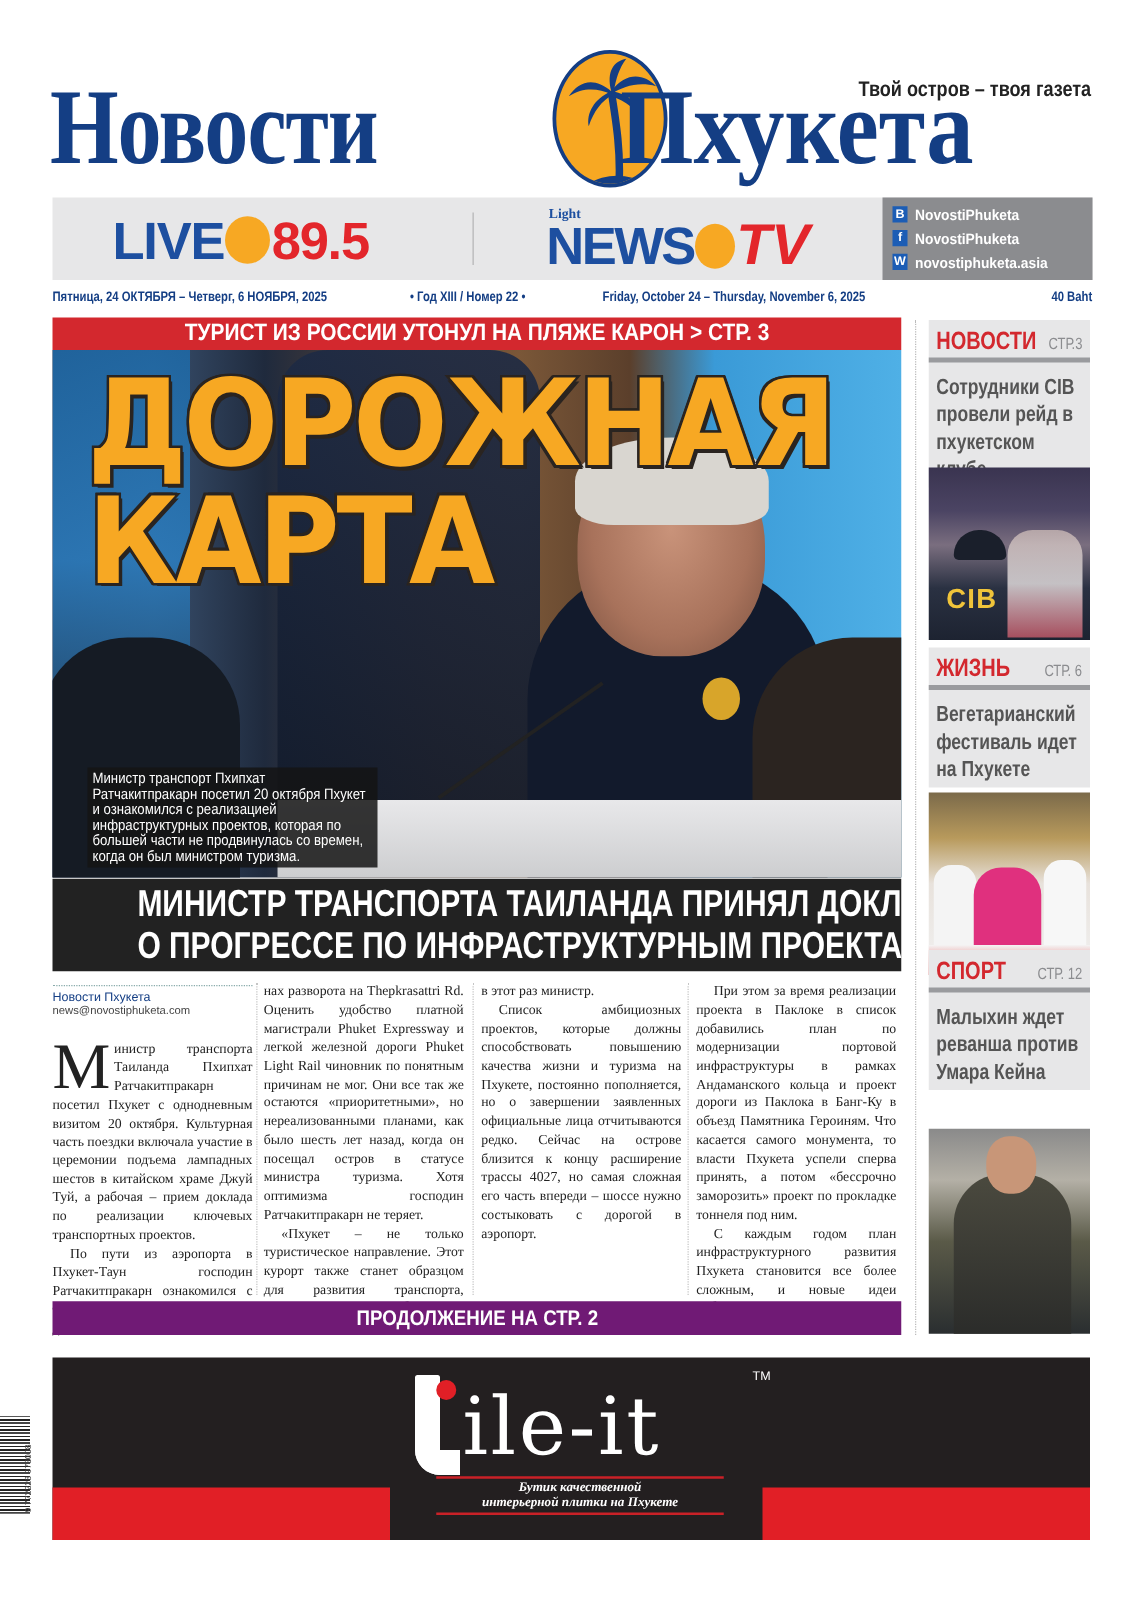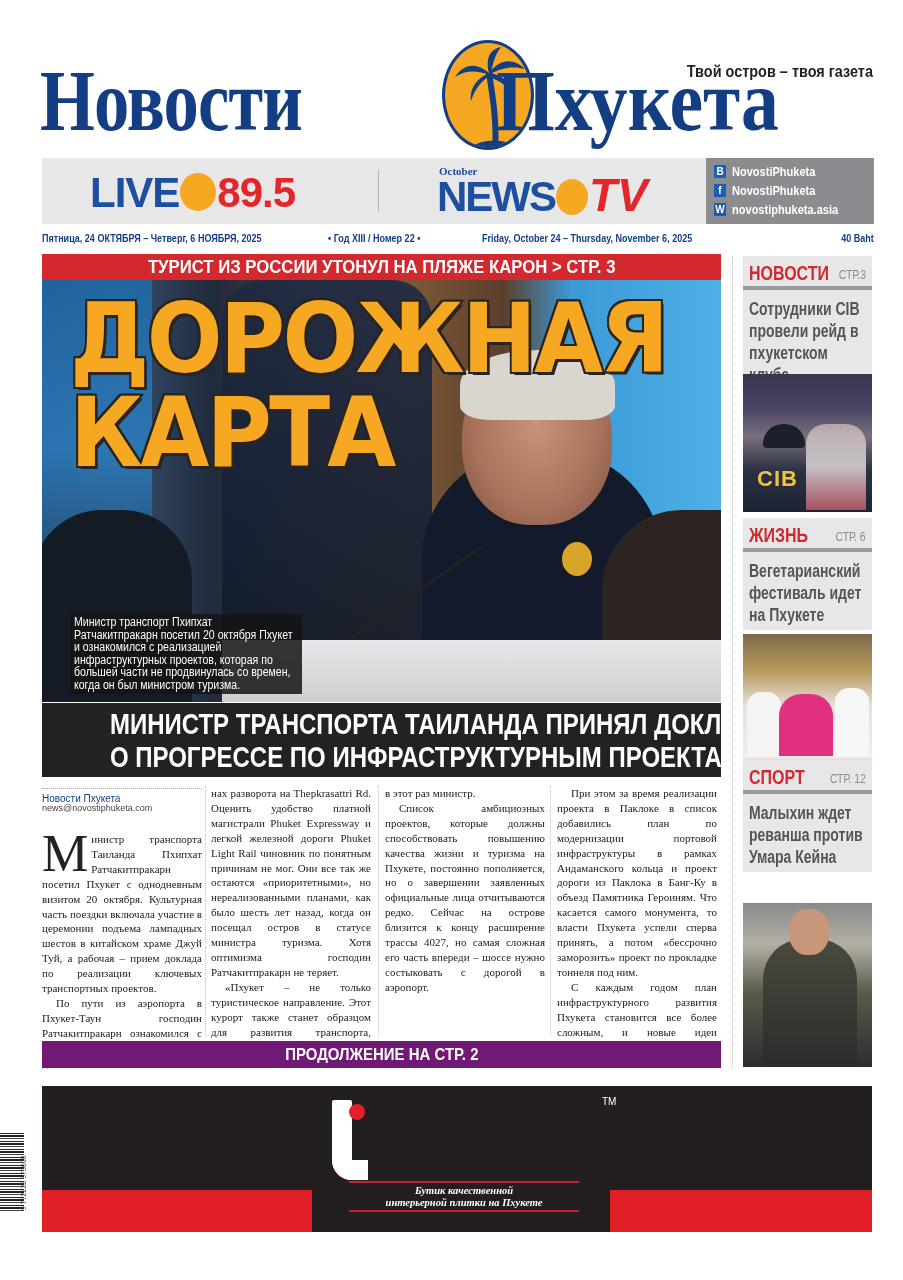--- a/index.html
+++ b/index.html
@@ -146,21 +146,21 @@
   <div class="mast-right">Пхукета</div>
   <div class="mast-tagline">Твой остров – твоя газета</div>
 </div>
 
 <div class="brand-strip">
   <div class="live-logo">
     <span>LIVE</span><span class="sun"></span><span class="freq">89.5</span>
   </div>
   <div class="strip-divider"></div>
   <div class="news-logo">
-    <span class="phuket">October</span>
+    <span class="phuket">Light</span>
     <span class="news">NEWS</span><span class="sun"></span><span class="tv">TV</span>
   </div>
   <div class="social-box">
     <div class="social-row">
       <span class="social-icon">B</span>
       <span class="social-text">NovostiPhuketa</span>
     </div>
     <div class="social-row">
       <span class="social-icon">f</span>
       <span class="social-text">NovostiPhuketa</span>
@@ -283,20 +283,21 @@
   <div class="head"></div>
 </div>
 
 <div class="ad">
   <div class="ad-red-left"></div>
   <div class="ad-red-right"></div>
   <div class="ad-logo">
     <div class="big-t"></div>
     <div class="big-t-foot"></div>
     <div class="dot"></div>
+    <div class="word">ile-it</div>
   </div>
   <div class="ad-tm">TM</div>
   <div class="ad-rule" style="top:95px"></div>
   <div class="ad-tagline" style="top:99px">
     <div>Бутик качественной</div>
     <div>интерьерной плитки на Пхукете</div>
   </div>
   <div class="ad-rule" style="top:124px"></div>
 </div>
 

